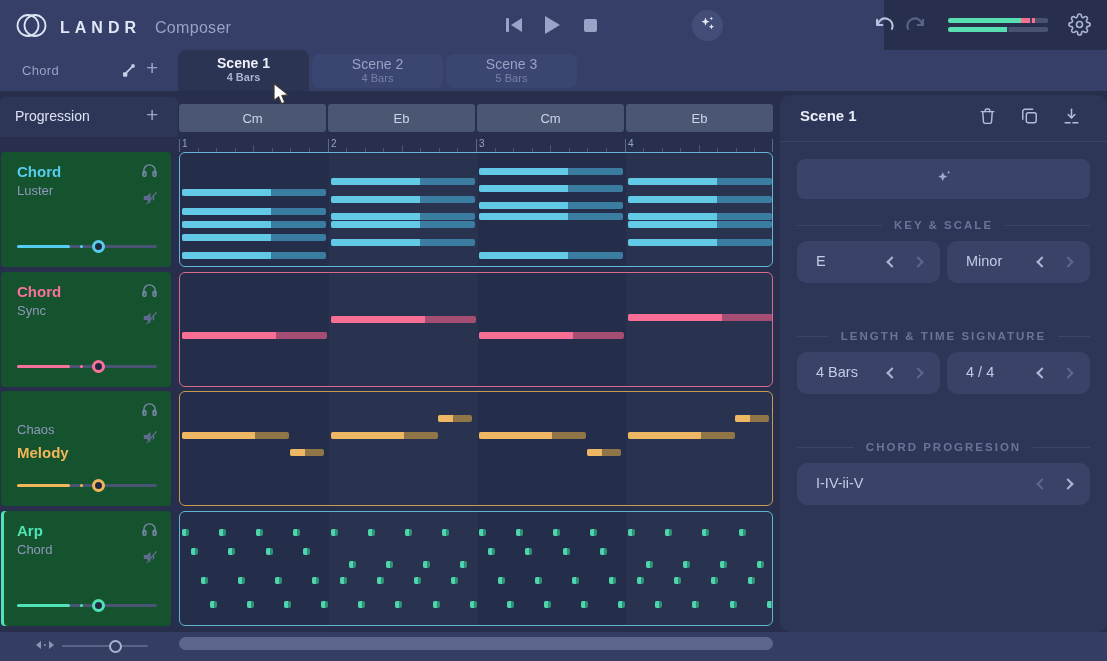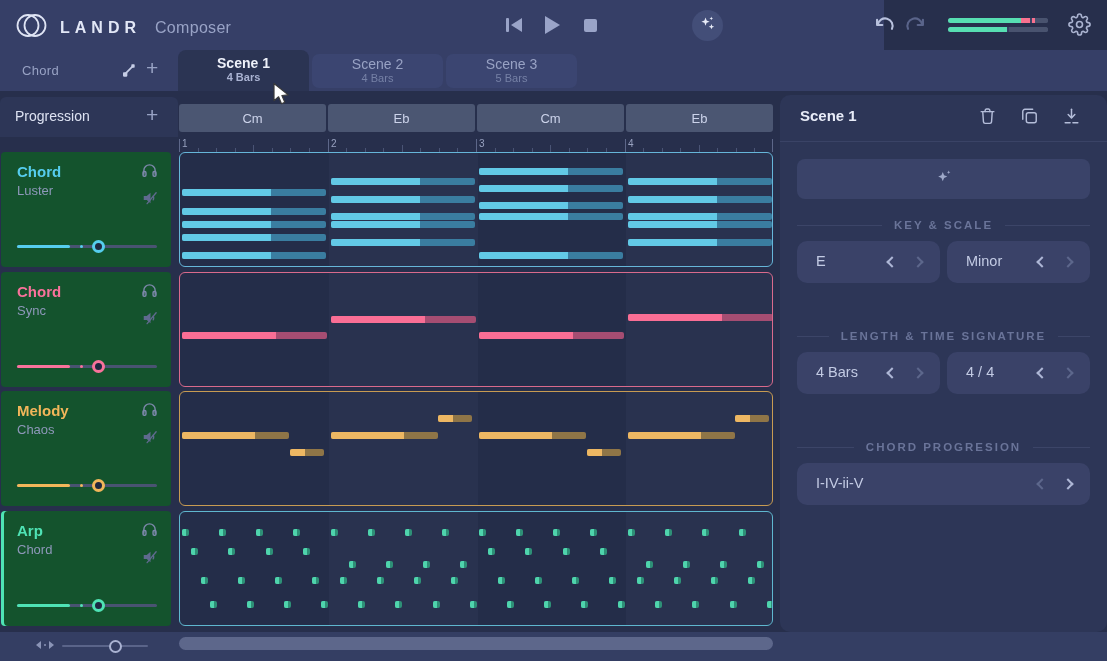--- a/index.html
+++ b/index.html
@@ -367,21 +367,21 @@
           <div class="nb" style="width: 65%; background: rgb(249, 110, 149);"></div>
         </div>
         <div class="note" style="left: 299px; top: 59px; width: 145px; height: 7px; background: rgb(165, 77, 114);">
           <div class="nb" style="width: 65%; background: rgb(249, 110, 149);"></div>
         </div>
         <div class="note" style="left: 448px; top: 41px; width: 145px; height: 7px; background: rgb(165, 77, 114);">
           <div class="nb" style="width: 65%; background: rgb(249, 110, 149);"></div>
         </div>
       </div>
       <div class="track-header" style="top: 391px;">
-        <div class="t-title" style="color: rgb(242, 182, 90);">Melody</div>
+        <div class="t-title" style="color: rgb(242, 182, 90); margin-top: 42px;">Melody</div>
         <div class="t-sub">Chaos</div>
         <div class="hp-icon"><svg width="19" height="17" viewBox="0 0 24 24" fill="none" stroke="#7d88ab" stroke-width="2">
             <path d="M4 18v-6a8 8 0 0 1 16 0v6"></path>
             <rect x="2.8" y="13.5" width="4.2" height="6.5" rx="1.6"></rect>
             <rect x="17" y="13.5" width="4.2" height="6.5" rx="1.6"></rect>
           </svg></div>
         <div class="mute-icon"><svg width="21" height="18" viewBox="0 0 24 24">
             <path d="M3 9.2v5.6h4l5 4.2V5L7 9.2H3z" fill="#5f6a8e"></path>
             <path d="M15.5 9.5c1 .9 1 4.1 0 5" stroke="#5f6a8e" stroke-width="1.8" fill="none" stroke-linecap="round"></path>
             <line x1="19.5" y1="5" x2="7.5" y2="19.5" stroke="#5f6a8e" stroke-width="1.8" stroke-linecap="round"></line>

